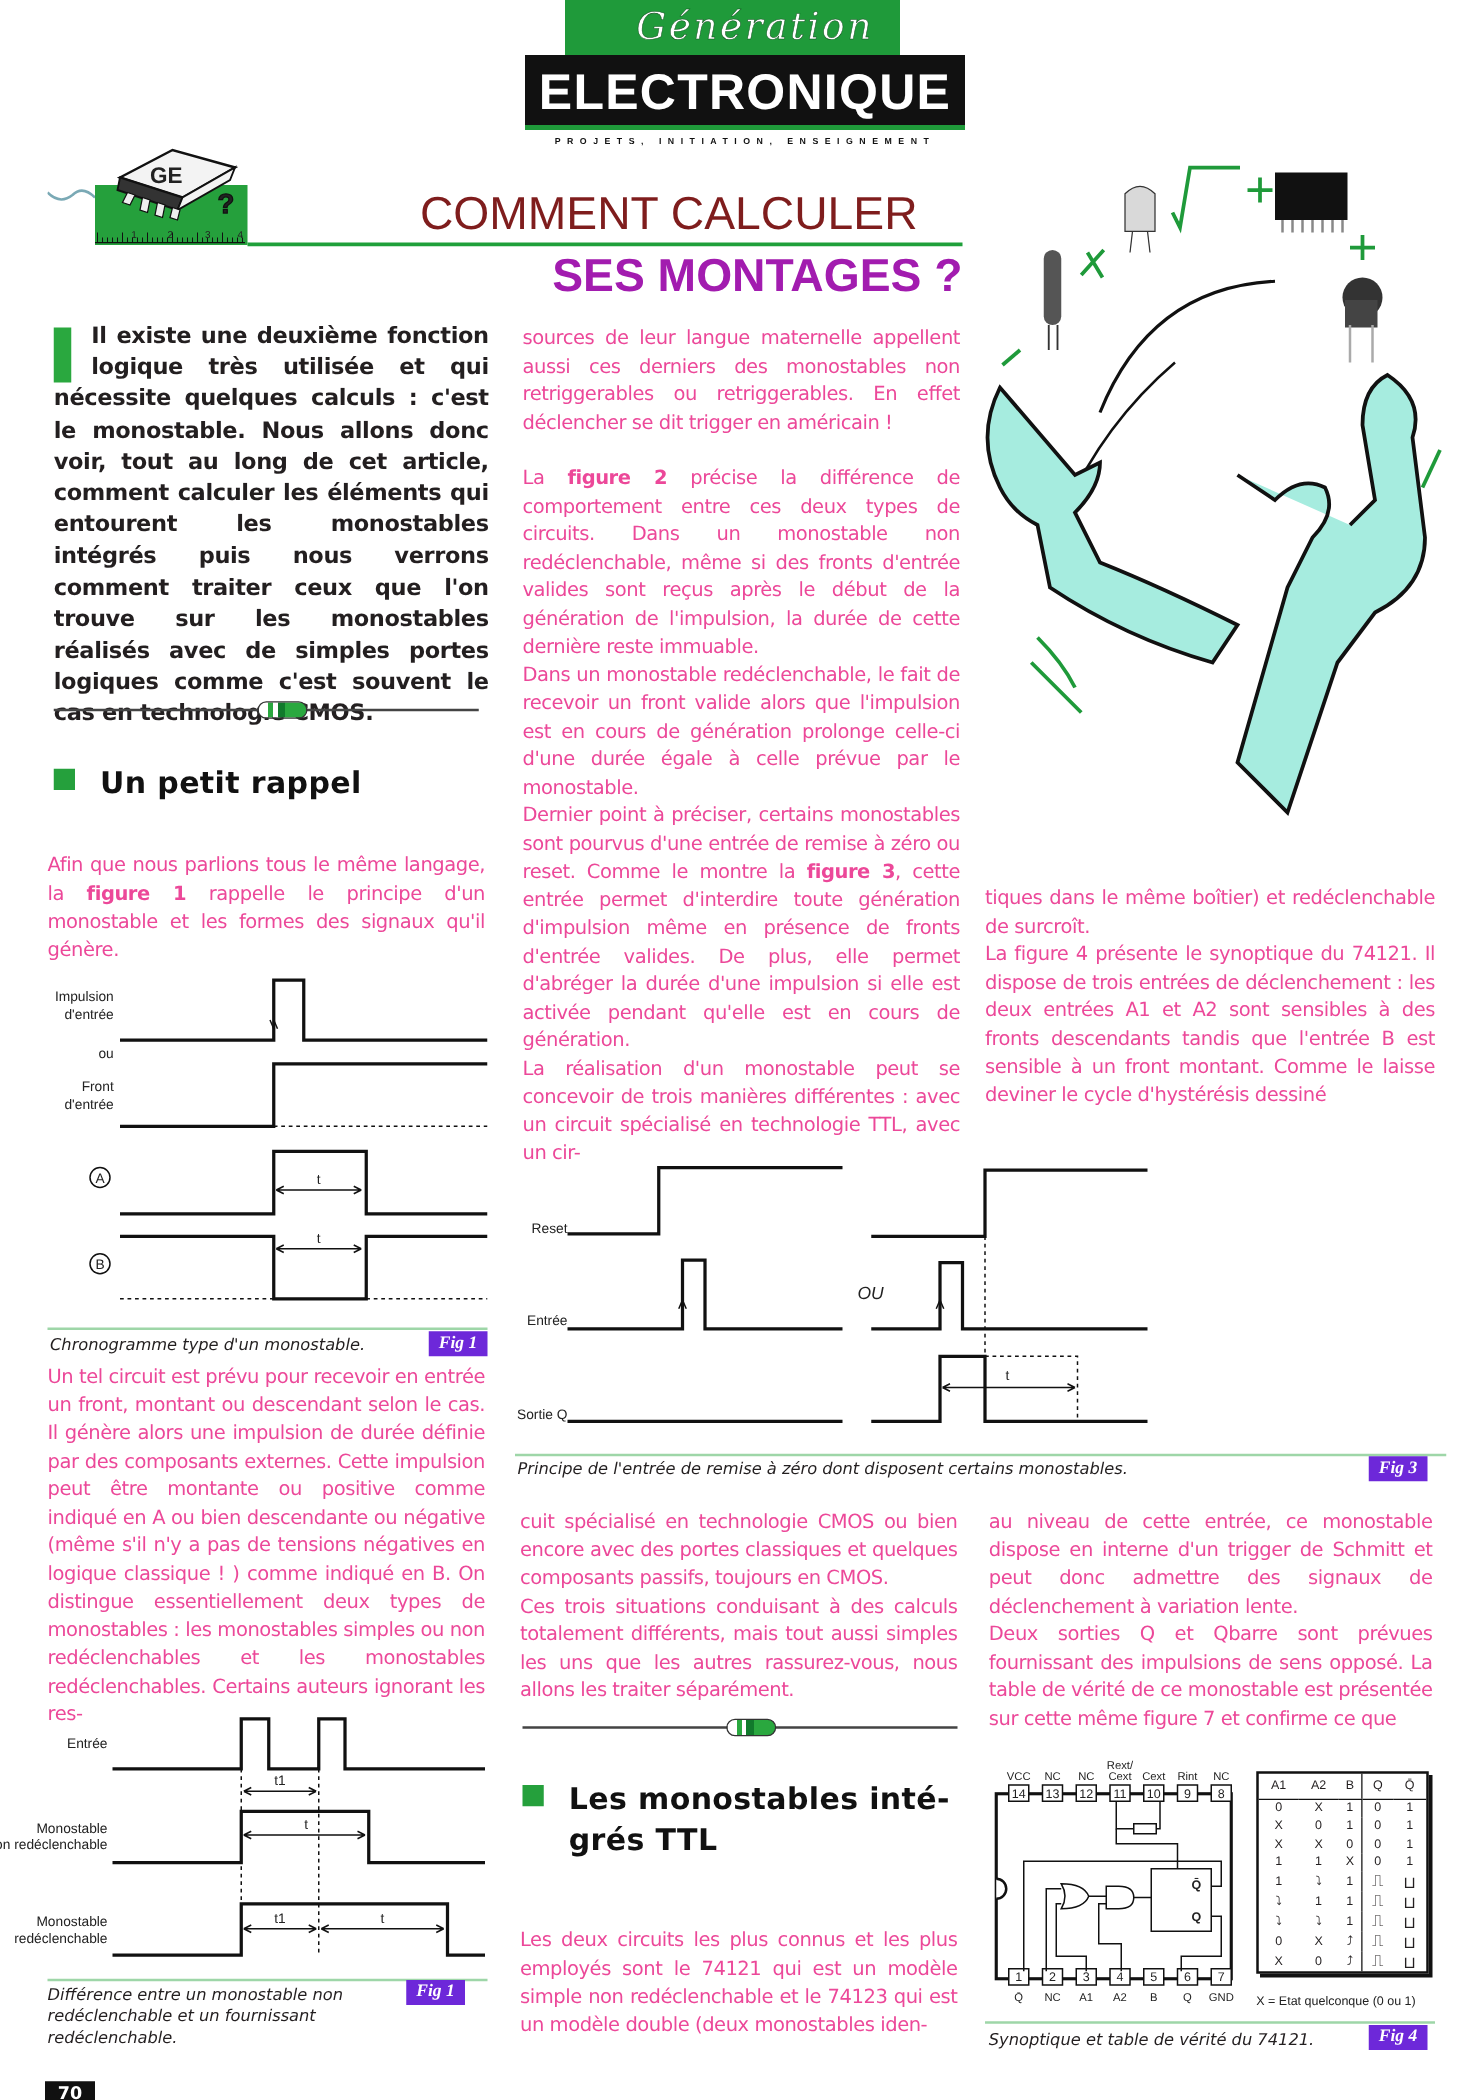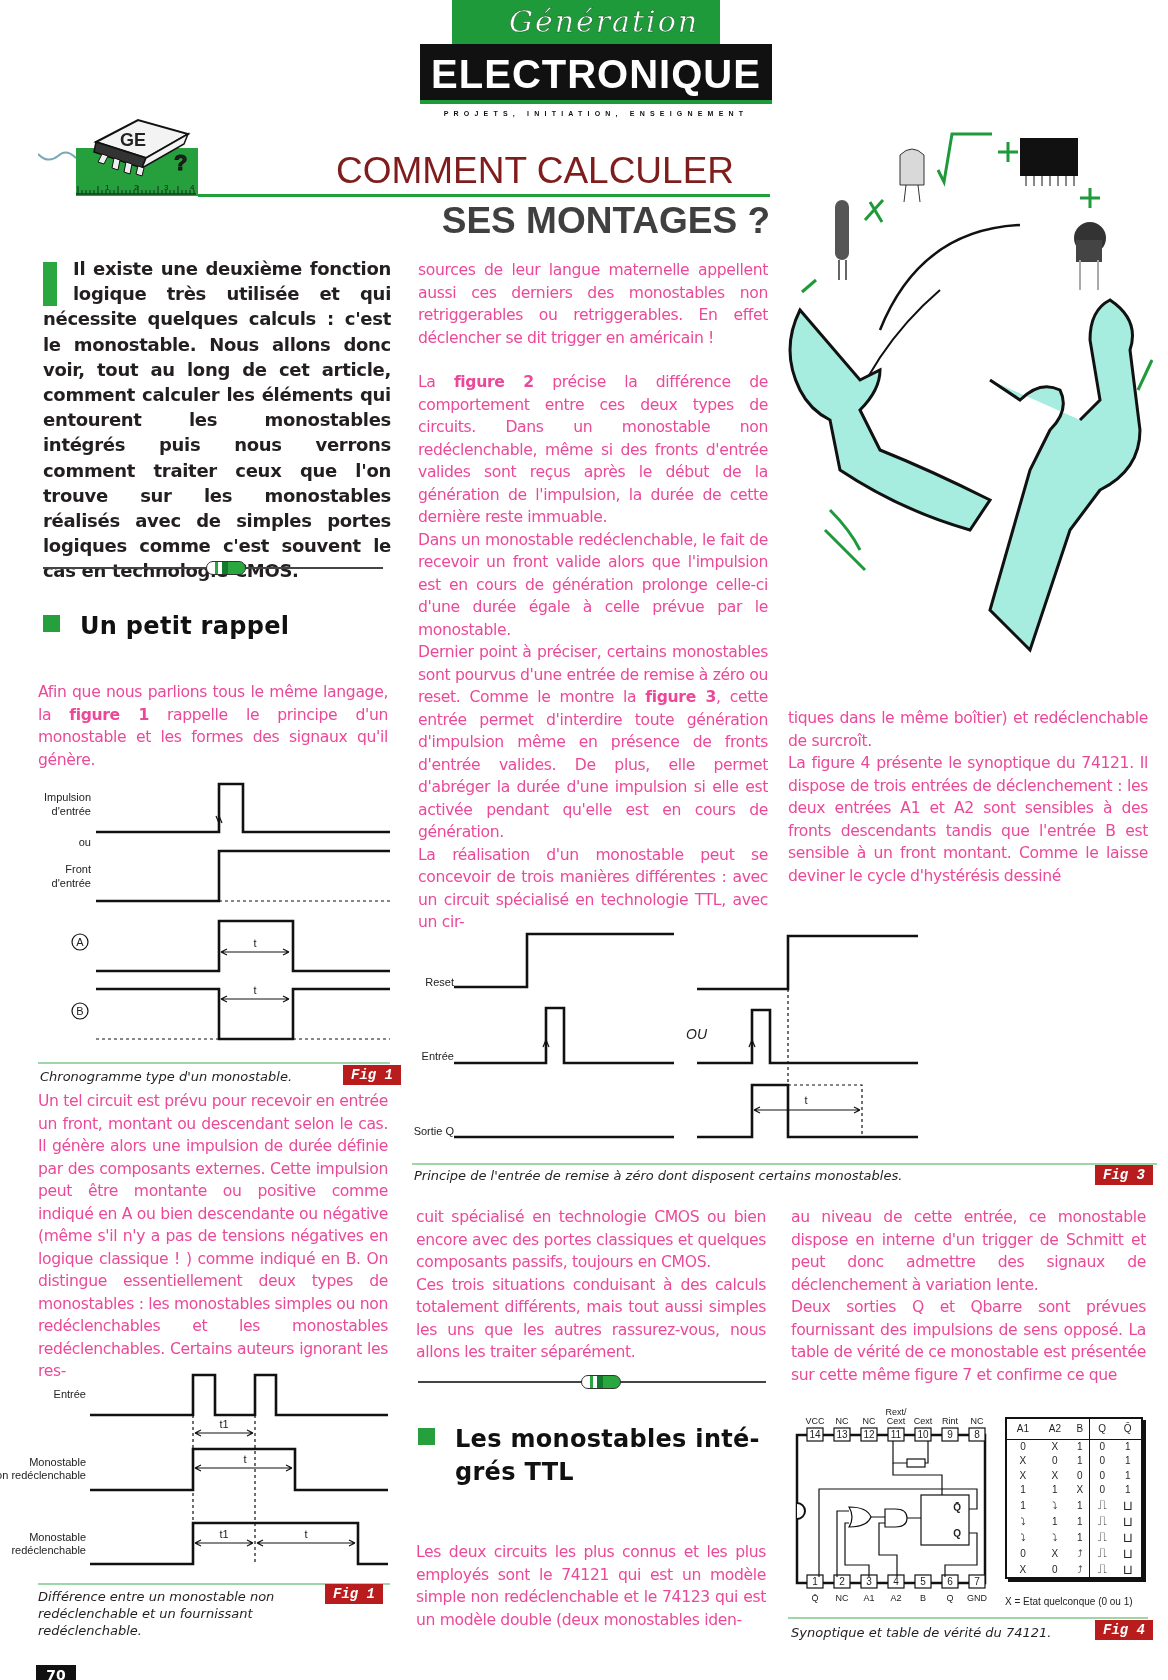--- a/index.html
+++ b/index.html
@@ -11,21 +11,21 @@
   .mast-green { position:absolute; left:452px; top:0; width:268px; height:44px; background:#1f9a3a; }
   .mast-script { position:absolute; left:452px; top:4px; width:304px; text-align:center; font-family:"DejaVu Serif", serif; font-style:italic; font-size:30px; color:#ffffff; letter-spacing:2px; -webkit-text-stroke:0.4px #0b4d1a; }
   .mast-black { position:absolute; left:420px; top:44px; width:352px; height:60px; background:#111; border-bottom:4px solid #1f9a3a; }
   .mast-title { position:absolute; left:420px; top:52px; width:352px; text-align:center; font-family:"Liberation Sans", sans-serif; font-weight:bold; font-size:40px; color:#fff; letter-spacing:1px; }
   .mast-sub { position:absolute; left:420px; top:110px; width:352px; text-align:center; font-family:"Liberation Sans", sans-serif; font-weight:bold; font-size:7px; letter-spacing:5.2px; color:#111; }
 
   
   .ge-logo { position:absolute; left:38px; top:112px; width:160px; height:84px; }
   .title-rule { position:absolute; left:198px; top:194px; width:572px; height:3px; background:#1fa03a; }
   .title-1 { position:absolute; left:300px; top:150px; width:470px; text-align:center; font-family:"Liberation Sans", sans-serif; font-weight:normal; font-size:37px; color:#7f1d1d; }
-  .title-2 { position:absolute; left:300px; top:200px; width:470px; text-align:right; font-family:"Liberation Sans", sans-serif; font-weight:bold; font-size:37px; color:#404040; }
+  .title-2 { position:absolute; left:300px; top:200px; width:470px; text-align:right; font-family:"Liberation Sans", sans-serif; font-weight:bold; font-size:37px; color:#a21caf; }
 
   
   .body-text { font-family:"DejaVu Sans", sans-serif; font-size:15.6px; line-height:22.5px; color:#ec4899; text-align:justify; letter-spacing:-0.35px; }
   .lead-text { font-family:"DejaVu Sans", sans-serif; font-weight:bold; font-size:18px; line-height:25.2px; color:#231f20; text-align:justify; letter-spacing:-0.3px; }
   .lead-block { position:absolute; left:43px; top:256px; width:348px; height:300px; }
   .drop-bar { float:left; width:14px; height:44px; background:#2aa83f; margin:6px 16px 0 0; }
 
   .col { position:absolute; }
   .col p { margin:0; }
   .col p + p.gap { margin-top:22px; }
@@ -33,21 +33,21 @@
 
   .section-head { position:absolute; font-family:"DejaVu Sans", sans-serif; font-weight:bold; font-size:24px; line-height:33px; color:#111; letter-spacing:0.3px; }
   .sq { display:inline-block; width:17px; height:17px; background:#25a03c; margin-right:20px; vertical-align:2px; }
 
   .divider { position:absolute; height:2px; background:#444; }
   .resistor { position:absolute; width:40px; height:14px; border-radius:7px; background:linear-gradient(90deg,#ffffff 0 20%, #2aa83f 20% 30%, #fff 30% 40%, #117a2c 40% 55%, #2aa83f 55% 100%); border:1.5px solid #333; }
 
   
   .caption-rule { position:absolute; height:1.5px; background:#9ed6a8; }
   .caption { position:absolute; font-family:"DejaVu Sans", sans-serif; font-style:italic; font-weight:normal; font-size:13px; line-height:17px; color:#231f20; }
-  .figtag { position:absolute; background:#b91c1c; color:#fff; font-family:Liberation Mono, monospace; font-style:italic; font-weight:bold; font-size:14px; padding:0 8px; height:20px; line-height:20px; }
+  .figtag { position:absolute; background:#6d28d9; color:#fff; font-family:Liberation Serif, serif; font-style:italic; font-weight:bold; font-size:14px; padding:0 8px; height:20px; line-height:20px; }
 
   
   svg text { font-family:"Liberation Sans", sans-serif; fill:#222; }
   .lbl { font-size:11px; }
   .wave { fill:none; stroke:#111; stroke-width:2.6; }
   .thin { fill:none; stroke:#111; stroke-width:1.2; }
   .dash { fill:none; stroke:#111; stroke-width:1.2; stroke-dasharray:3 3; }
 
   
   .tt { position:absolute; left:1005px; top:1417px; width:138px; border:2px solid #111; box-shadow:3px 3px 0 #111; font-family:"Liberation Sans", sans-serif; font-size:10px; background:#fff; }

